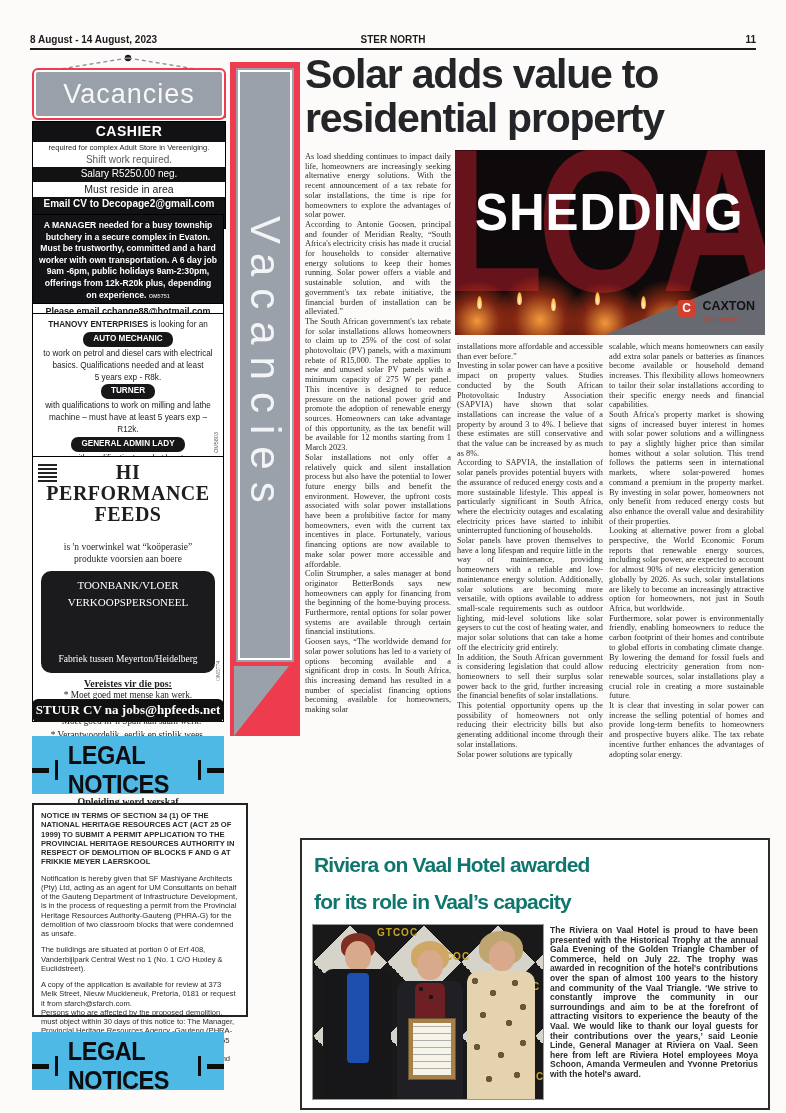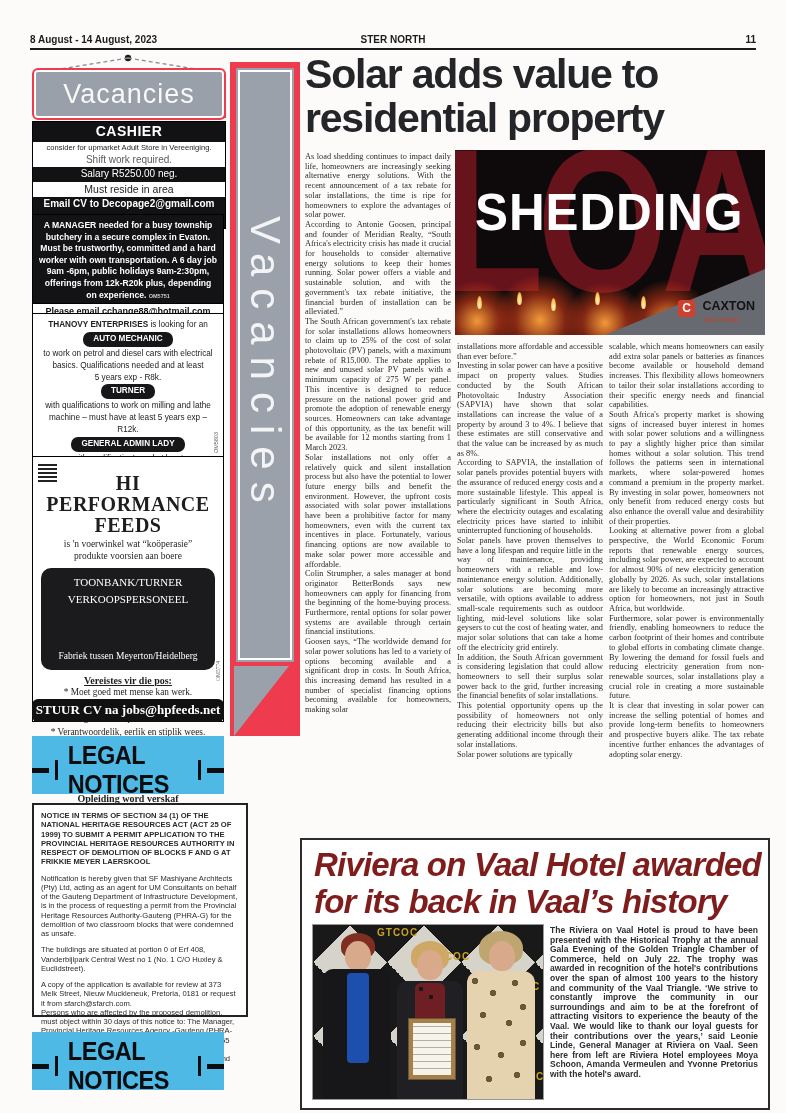--- a/index.html
+++ b/index.html
@@ -33,21 +33,21 @@
   .pill{display:inline-block;background:#17171a;color:#fff;font-weight:bold;border-radius:7px;
         padding:1px 10px 2px;font-size:8.2px;margin:1px 0;}
   .thanovy-bar{background:#17171a;color:#fff;font-weight:bold;font-size:9px;border-radius:6px 6px 0 0;
         padding:2px 0 1px;}
   .thanovy-bar2{background:#17171a;color:#fff;font-weight:bold;font-size:9px;border-radius:0 0 2px 2px;
         padding:1px 0 3px;}
 
   .feeds{background:#fff;border:1px solid #000;font-family:"Liberation Serif",serif;text-align:center;
          color:#1e1e20;}
   .feeds-title{font-size:20px;font-weight:bold;line-height:1.05;letter-spacing:.5px;}
-  .feeds-sub{font-size:9.5px;line-height:1.3;margin-top:2px;}
+  .feeds-sub{font-size:9.5px;line-height:1.3;margin-top:16px;}
   .feeds-box{background:#1b1b1e;color:#fff;border-radius:10px;margin:5px 8px;padding:6px 4px;
          font-size:11px;line-height:1.6;}
   .feeds-req-title{font-size:10px;font-weight:bold;text-decoration:underline;margin-top:4px;}
   .feeds-reqs{font-size:9.3px;line-height:1.42;white-space:pre-line;}
   .feeds-bold{font-size:10px;font-weight:bold;line-height:1.35;}
   .feeds-cta{background:#111;color:#fff;font-weight:bold;font-size:13px;padding:3px 0 4px;}
   .qr{width:19px;height:19px;background:
       repeating-linear-gradient(0deg,#222 0 2px,#fff 2px 4px),
       repeating-linear-gradient(90deg,rgba(34,34,34,.8) 0 2px,rgba(255,255,255,.8) 2px 5px);}
   .vcode{font-size:5.5px;color:#666;writing-mode:vertical-rl;transform:rotate(180deg);}
@@ -92,21 +92,21 @@
         background:radial-gradient(ellipse at 50% 70%,#fff7d8 0%,#ffc14d 55%,rgba(255,120,30,0) 100%);}
   .cax-tri{position:absolute;right:0;bottom:0;width:160px;height:66px;background:#676a70;
            clip-path:polygon(100% 0,100% 100%,0 100%);}
   .cax-sq{position:absolute;width:17px;height:17px;background:#d0402e;border-radius:3px;color:#fff;
           font-weight:900;font-size:12px;text-align:center;line-height:17px;}
   .cax-name{position:absolute;font-weight:bold;font-size:12.5px;color:#121214;}
   .cax-sub{position:absolute;font-size:7px;color:#c8402e;}
 
   
   .riv-box{border:2px solid #2c2c2e;background:#fff;}
-  .riv-head{font-weight:800;font-size:33px;line-height:37px;letter-spacing:-.8px;color:#7f1d1d;font-style:italic;}
+  .riv-head{font-weight:800;font-size:21px;line-height:37px;letter-spacing:-.8px;color:#0f766e;}
   .riv-body{font-weight:bold;font-size:8.5px;line-height:9.6px;text-align:justify;color:#2e2f33;}
   .photo{border:1px solid #999;overflow:hidden;
          background:
           linear-gradient(45deg,#191919 25%,transparent 25% 75%,#191919 75%),
           linear-gradient(-45deg,#191919 25%,#d6d3ca 25% 75%,#191919 75%);
          background-size:74px 74px;}
   .gtcoc{position:absolute;color:#c9a227;font-weight:bold;font-size:10px;letter-spacing:1px;}
   .person{position:absolute;}
   .head-sk{position:absolute;width:26px;height:30px;border-radius:50% 50% 46% 46%;background:#d9a98b;}
   .hair{position:absolute;border-radius:50% 50% 40% 40%;}
@@ -129,21 +129,21 @@
     <line x1="98" y1="4" x2="12" y2="18" stroke="#8b8f95" stroke-width="1.3" stroke-dasharray="4 3"></line>
     <line x1="98" y1="4" x2="184" y2="18" stroke="#8b8f95" stroke-width="1.3" stroke-dasharray="4 3"></line>
   </svg>
   <div class="abs red-tri" style="left:162px;top:78px;"></div>
   <div class="abs sign" style="left:34px;top:70px;width:186px;height:44px;">
     <span class="sign-text">Vacancies</span>
   </div>
 
   <div class="abs cashier" style="left:32px;top:121px;width:192px;">
     <div class="row-k cashier-title">CASHIER</div>
-    <div class="row-w" style="font-size:7.6px;">consider for upmarket Adult Store in Vereeniging.</div>
+    <div class="row-w" style="font-size:7.6px;">required for complex Adult Store in Vereeniging.</div>
     <div class="row-w" style="font-size:10px;color:#5a5a5e;">Shift work required.</div>
     <div class="row-k" style="font-size:10px;font-weight:normal;text-align:center;">Salary R5250.00 neg.</div>
     <div class="row-w" style="font-size:10.5px;">Must reside in area</div>
     <div class="row-k" style="font-size:10px;font-weight:bold;">Email CV to Decopage2@gmail.com</div>
     <div class="row-k" style="font-size:10px;font-weight:bold;padding-bottom:3px;">
       <span>or fax 086 655 2078</span>
       <span class="tiny-code">OM5753</span>
     </div>
   </div>
 
@@ -166,26 +166,26 @@
     <div style="white-space:pre-line;">with qualification's and at least
 5 years exp – R7k.</div>
     <div class="vcode" style="position:absolute;right:2px;bottom:60px;">OM5803</div>
     <div class="thanovy-bar" style="margin:3px -6px 0;">Closing date: 15/08/2023</div>
     <div class="thanovy-bar2" style="margin:0 -10px;">Please e-mail CV to: info@thanovu.co.za</div>
   </div>
 
   <div class="abs feeds" style="left:32px;top:456px;width:192px;height:266px;box-sizing:border-box;">
     <div class="qr" style="position:absolute;left:5px;top:6px;"></div>
     <div class="vcode" style="position:absolute;right:2px;bottom:40px;">OM5774</div>
-    <div class="feeds-title" style="margin-top:16px;">HI PERFORMANCE</div>
+    <div class="feeds-title" style="margin-top:5px;">HI PERFORMANCE</div>
     <div class="feeds-title">FEEDS</div>
     <div class="feeds-sub" style="white-space:pre-line;">is 'n voerwinkel wat “koöperasie”
 produkte voorsien aan boere</div>
     <div class="feeds-box">
-      <div>TOONBANK/TURNER VERKOOPSPERSONEEL</div>
+      <div>TOONBANK/VLOER VERKOOPSPERSONEEL</div>
       <div style="font-size:9.5px;margin-top:40px;">Fabriek tussen Meyerton/Heidelberg</div>
     </div>
     <div class="feeds-req-title">Vereistes vir die pos:</div>
     <div class="feeds-reqs">* Moet goed met mense kan werk.
 * Moet noukeuring en akkuraat wees.
 * Moet goed in 'n Span kan saam werk.
 * Verantwoordelik, eerlik en stiplik wees.
 * Rekenaarvaardig wees nl.
 (Excel en Pastel sal 'n voordeel wees)
 * Verkoopsondervinding en kennis van
@@ -278,21 +278,21 @@
 Solar power solutions are typically</div>
   <div class="abs bodycol" style="left:609px;top:342px;width:155px;height:478px;">scalable, which means homeowners can easily add extra solar panels or batteries as finances become available or household demand increases. This flexibility allows homeowners to tailor their solar installations according to their specific energy needs and financial capabilities.
 South Africa's property market is showing signs of increased buyer interest in homes with solar power solutions and a willingness to pay a slightly higher price than similar homes without a solar solution. This trend follows the patterns seen in international markets, where solar-powered homes command a premium in the property market. By investing in solar power, homeowners not only benefit from reduced energy costs but also enhance the overall value and desirability of their properties.
 Looking at alternative power from a global perspective, the World Economic Forum reports that renewable energy sources, including solar power, are expected to account for almost 90% of new electricity generation globally by 2026. As such, solar installations are likely to become an increasingly attractive option for homeowners, not just in South Africa, but worldwide.
 Furthermore, solar power is environmentally friendly, enabling homeowners to reduce the carbon footprint of their homes and contribute to global efforts in combating climate change. By lowering the demand for fossil fuels and reducing electricity generation from non-renewable sources, solar installations play a crucial role in creating a more sustainable future.
 It is clear that investing in solar power can increase the selling potential of homes and provide long-term benefits to homeowners and prospective buyers alike. The tax rebate incentive further enhances the advantages of adopting solar energy.</div>
 
   <div class="abs riv-box" style="left:300px;top:838px;width:466px;height:268px;">
     <div class="riv-head" style="margin:6px 0 0 12px;">
       <div>Riviera on Vaal Hotel awarded</div>
-      <div>for its back in Vaal’s history</div>
+      <div>for its role in Vaal’s capacity</div>
     </div>
 
     <div class="photo abs" style="left:10px;top:84px;width:230px;height:174px;">
       <div class="gtcoc" style="left:64px;top:2px;">GTCOC</div>
       <div class="gtcoc" style="left:116px;top:26px;">GTCOC</div>
       <div class="gtcoc" style="left:186px;top:56px;">GTCOC</div>
       <div class="gtcoc" style="left:190px;top:146px;">GTCOC</div>
 
       <div class="person" style="left:8px;top:8px;width:70px;height:166px;">
         <div class="hair" style="left:20px;top:0;width:34px;height:26px;background:#7e2f22;"></div>

